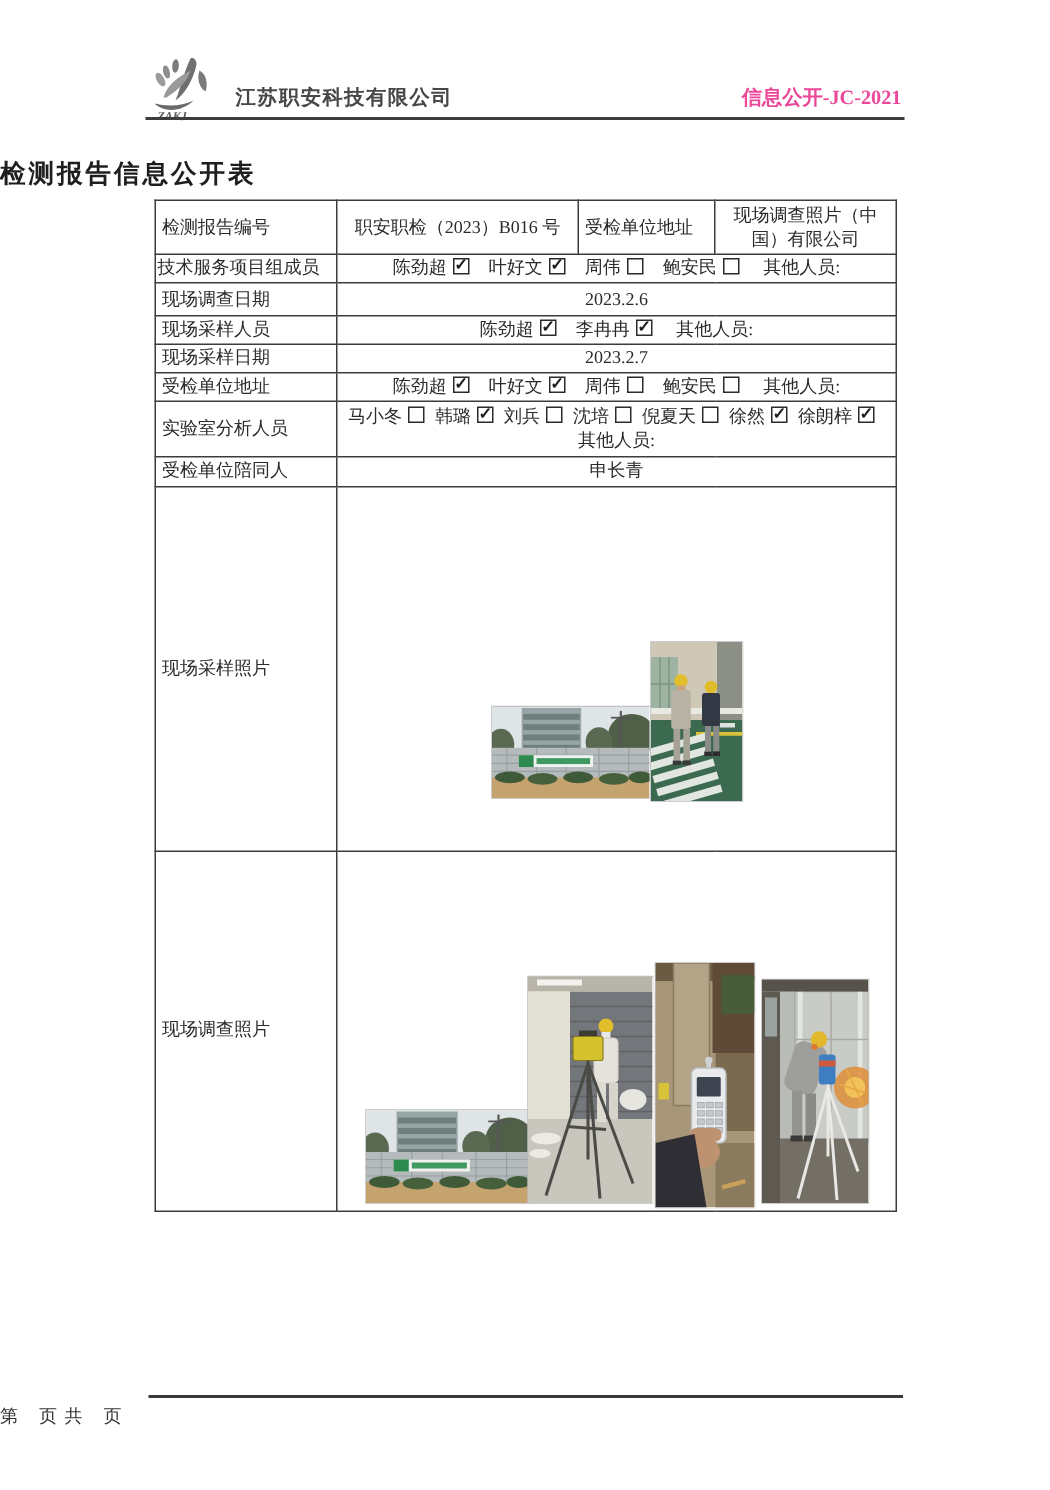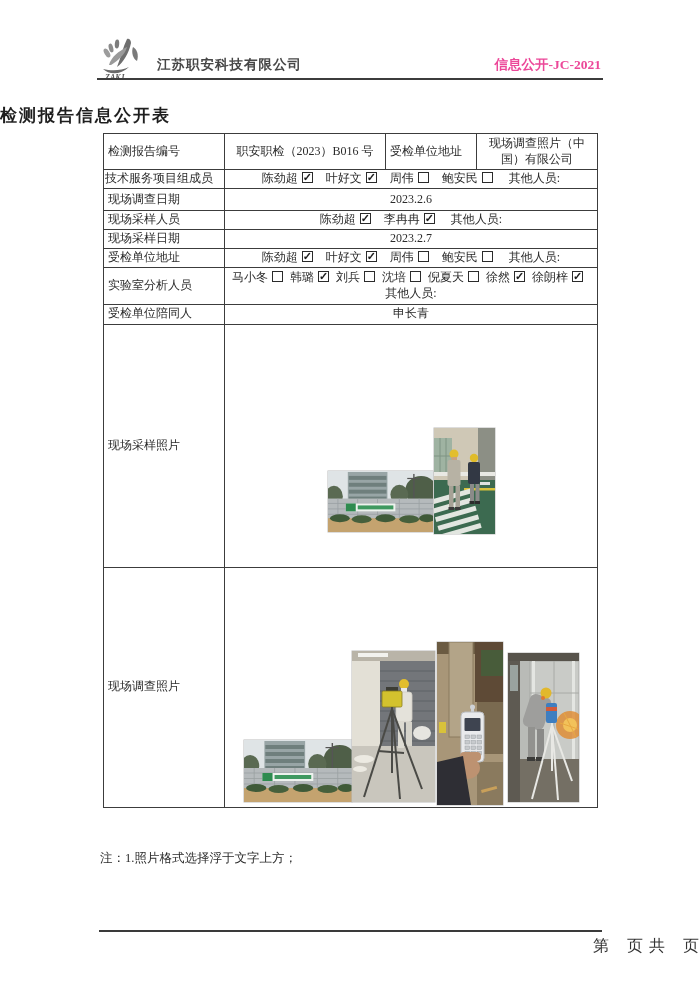--- a/index.html
+++ b/index.html
@@ -27,21 +27,21 @@
   .mname{margin-right:4px;}
   .cb{display:inline-block;width:9px;height:9px;border:1.3px solid #2b2b2b;position:relative;vertical-align:-1px;background:#fff;}
   .cb.on::after{content:"✓";position:absolute;left:0px;top:-3px;font-size:11px;font-weight:bold;color:#1d1d1d;}
   .other{white-space:nowrap;}
   
   .photo{position:absolute;box-shadow:0 0 0 0.5px #bbb;}
   .photo svg{display:block;width:100%;height:100%;}
   
   .note{position:absolute;left:100px;top:838px;font-size:12.5px;color:#2b2b2b;}
   .footer-rule{position:absolute;left:99px;top:918px;width:503px;height:2px;background:#3a3a3a;}
-  .footer-text{position:absolute;left:0;top:924px;width:100%;text-align:right;font-size:16px;letter-spacing:1px;color:#333;}
+  .footer-text{position:absolute;left:0;top:924px;width:100%;text-align:left;font-size:12px;letter-spacing:1px;color:#333;}
 </style>
 </head>
 <body>
 
 <div class="page">
 
   <div class="logo">
     <svg viewBox="0 0 64 46">
       <g fill="#8a8a8a">
         <path d="M30 2 C26 10 24 20 20 30 C26 26 32 16 34 6 C34 3 32 1 30 2 Z" fill="#6f6f6f"></path>
@@ -334,17 +334,16 @@
       <rect x="38" y="54" width="11" height="4" fill="#d05a3a"></rect>
       <g stroke="#e8e8e4" stroke-width="2">
         <line x1="44" y1="70" x2="44" y2="118"></line>
         <line x1="44" y1="72" x2="24" y2="146"></line>
         <line x1="44" y1="72" x2="50" y2="147"></line>
         <line x1="44" y1="72" x2="64" y2="128"></line>
       </g>
     </svg>
   </div>
 
-  <div class="note">注：1.照片格式选择浮于文字上方；</div>
   <div class="footer-rule"></div>
   <div class="footer-text">第　页 共　页</div>
 
 </div>
 
 </body></html>

